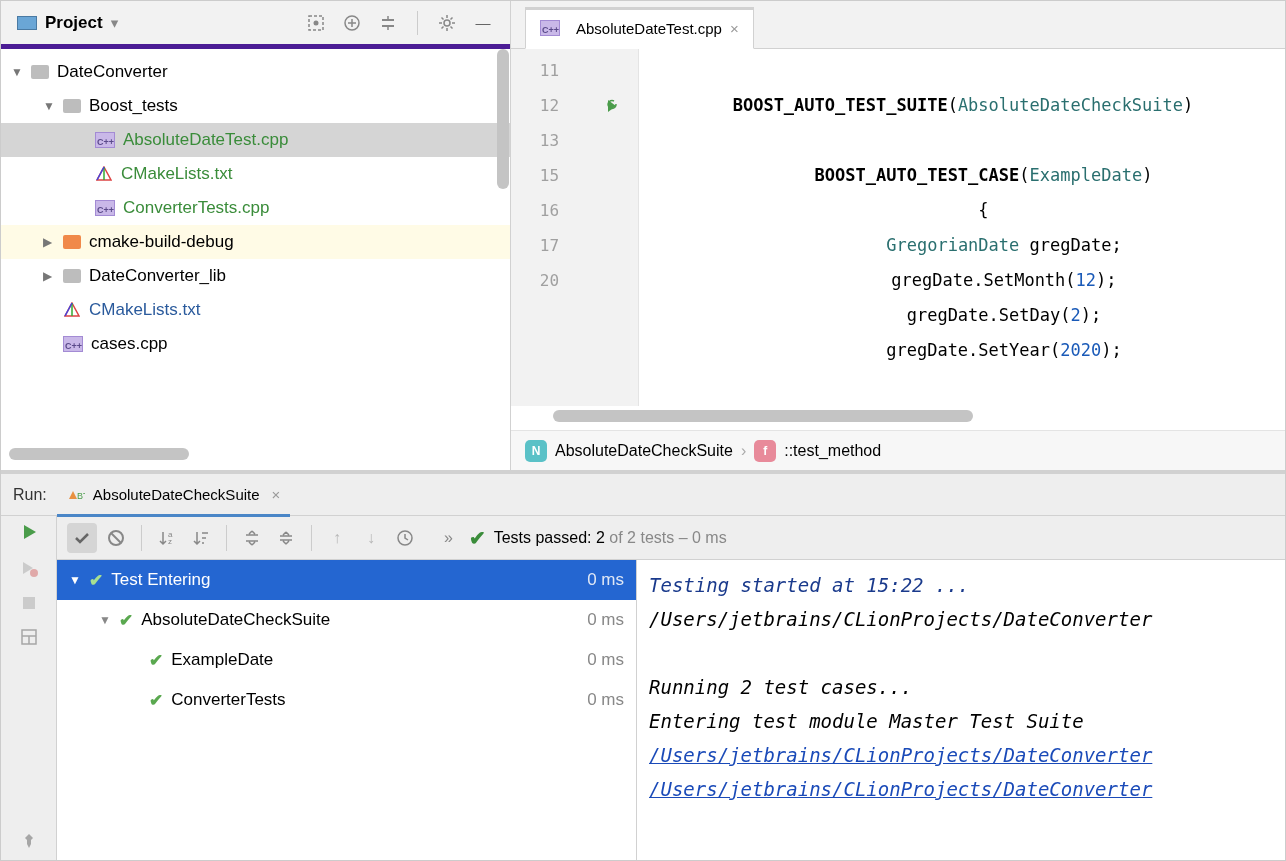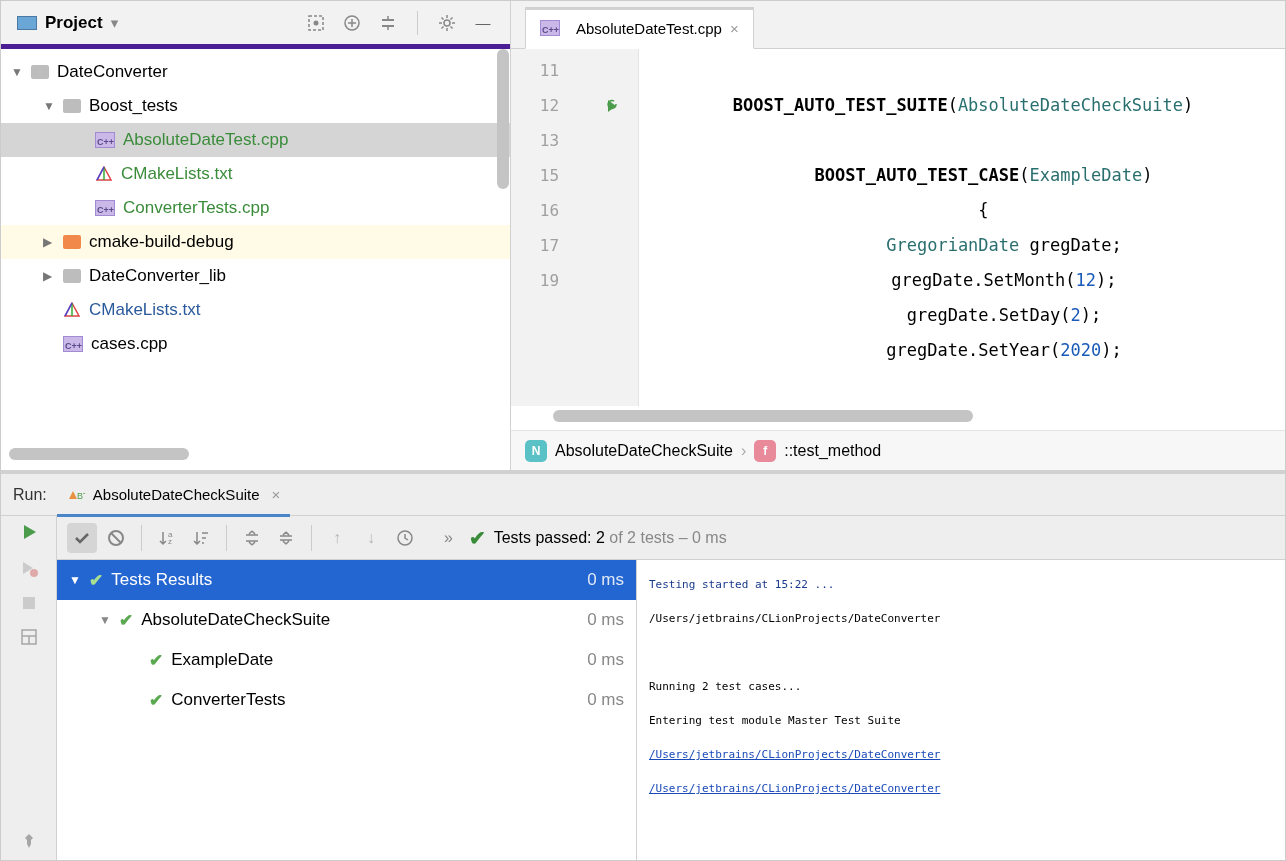--- a/index.html
+++ b/index.html
@@ -73,21 +73,21 @@
 .test-content { flex:1; display:flex; }
 .test-tree { width:580px; border-right:1px solid #d1d1d1; font-size:17px; }
 .tt-row { display:flex; align-items:center; height:40px; padding:0 12px; }
 .tt-row.selected { background:#2466d1; color:#fff; }
 .tt-row .time { margin-left:auto; color:#888; }
 .tt-row.selected .time { color:#e0e8f5; }
 .tt-arrow { width:16px; color:#888; font-size:12px; margin-right:4px; }
 .tt-row.selected .tt-arrow { color:#fff; }
 .tt-check { color:#5aa84f; font-weight:bold; margin-right:8px; }
 .tt-row.selected .tt-check { color:#a8e090; }
-.test-output { flex:1; padding:8px 12px; font-family: Menlo, Consolas, monospace; font-size:11px; line-height:34px; white-space:pre; overflow:hidden; }
+.test-output { flex:1; padding:8px 12px; font-family: Menlo, Consolas, monospace; font-size:19px; line-height:34px; white-space:pre; overflow:hidden;font-style:italic; }
 .out-blue { color:#1a3a8c; }
 .out-link { color:#1a4ab8; text-decoration:underline; }
 svg { display:block; }
 </style>
 </head>
 <body>
 
 <div class="root">
   <div class="top-pane">
 
@@ -217,21 +217,21 @@
           <div class="gutter-line">
               <span>15</span>
             </div>
           <div class="gutter-line">
               <span>16</span>
             </div>
           <div class="gutter-line">
               <span>17</span>
             </div>
           <div class="gutter-line">
-              <span>19</span>
+              <span>20</span>
             </div>
           <div class="gutter-line"></div>
         </div>
         <div class="code-area"><div> </div><div><span class="kw">BOOST_AUTO_TEST_SUITE</span>(<span class="type">AbsoluteDateCheckSuite</span>)</div><div> </div><div>    <span class="kw">BOOST_AUTO_TEST_CASE</span>(<span class="type">ExampleDate</span>)</div><div>    <span>{</span></div><div>        <span class="type">GregorianDate</span><span> gregDate;</span></div><div>        <span>gregDate.SetMonth(</span><span class="num">12</span><span>);</span></div><div>        <span>gregDate.SetDay(</span><span class="num">2</span><span>);</span></div><div>        <span>gregDate.SetYear(</span><span class="num">2020</span><span>);</span></div></div>
       </div>
       <div class="code-scroll">
           <div class="thumb"></div>
         </div>
       <div class="breadcrumb">
         <span class="bc-pill n">N</span>
@@ -337,21 +337,21 @@
           <div class="test-summary" style="margin-left:12px">
             <span class="pass">✔</span>
             <span><span class="summary-strong">Tests passed: </span><span class="summary-strong">2</span><span class="summary-muted"> of 2 tests – 0 ms</span></span>
           </div>
         </div>
         <div class="test-content">
           <div class="test-tree">
             <div class="tt-row selected">
                 <span class="tt-arrow">▼</span>
                 <span class="tt-check">✔</span>
-                <span>Tests Results</span>
+                <span>Test Entering</span>
                 <span class="time">0 ms</span>
               </div>
             <div class="tt-row" style="padding-left:42px">
                 <span class="tt-arrow">▼</span>
                 <span class="tt-check">✔</span>
                 <span>AbsoluteDateCheckSuite</span>
                 <span class="time">0 ms</span>
               </div>
             <div class="tt-row" style="padding-left:92px">
                 <span class="tt-check">✔</span>

